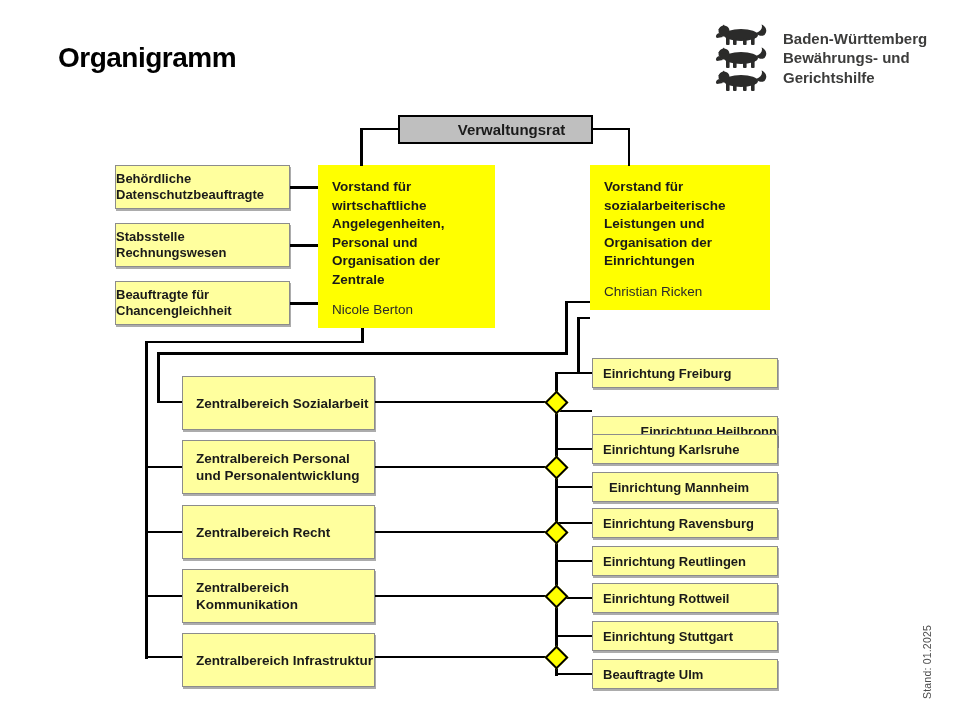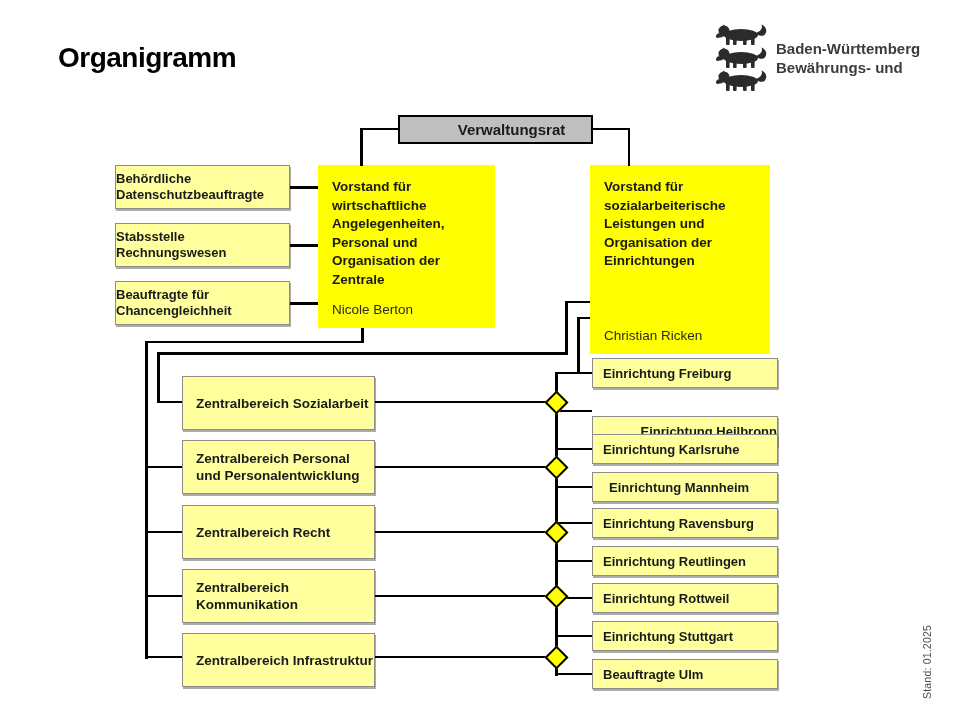--- a/index.html
+++ b/index.html
@@ -7,21 +7,21 @@
     width:960px;height:720px;position:relative;background:#ffffff;
     font-family:"Liberation Sans", sans-serif;color:#1a1a1a;overflow:hidden;
   }
   .abs{position:absolute;}
   
   #page-title{
     left:58px;top:42px;font-size:28px;font-weight:bold;color:#000;
     letter-spacing:-0.5px;
   }
   
-  #logo{left:714px;top:24px;display:flex;align-items:center;gap:8px;}
+  #logo{left:714px;top:24px;display:flex;align-items:center;gap:15px;}
   #logo .lions{width:54px;height:68px;}
   #logo .logo-text{
     font-weight:bold;font-size:15px;line-height:19.5px;color:#3c3c3b;white-space:nowrap;
   }
   
   .box{position:absolute;box-sizing:border-box;display:flex;}
   .gray-box{
     background:#bfbfbf;border:2px solid #000;
     align-items:center;justify-content:center;
     font-weight:bold;font-size:15px;padding-left:32px;
@@ -73,20 +73,21 @@
         <path d="M42 9 C47 7 49 4 47.5 0.5 C52 2 54 7 50.5 11 C48.5 12.5 44.5 12 42 9 Z"></path>
       </g>
     </defs>
     <use href="#lion" x="0" y="0"></use>
     <use href="#lion" x="0" y="23"></use>
     <use href="#lion" x="0" y="46"></use>
   </svg>
   <div class="logo-text">
     <div>Baden-Württemberg</div>
     <div>Bewährungs- und</div>
+    <div>Gerichtshilfe</div>
   </div>
 </div>
 
 <div class="box gray-box" style="left:398px;top:115px;width:195px;height:29px;">
   <span>Verwaltungsrat</span>
 </div>
 
 <div class="box pale staff-box" style="top:165px;">
   <span>Behördliche Datenschutzbeauftragte</span>
 </div>
@@ -94,21 +95,21 @@
   <span>Stabsstelle Rechnungswesen</span>
 </div>
 <div class="box pale staff-box" style="top:281px;">
   <span>Beauftragte für Chancengleichheit</span>
 </div>
 
 <div class="box vorstand" style="left:318px;top:165px;width:177px;height:163px;">
   <div class="v-title">Vorstand für wirtschaftliche Angelegenheiten, Personal und Organisation der Zentrale</div>
   <div class="v-name">Nicole Berton</div>
 </div>
-<div class="box vorstand" style="left:590px;top:165px;width:180px;height:189px;">
+<div class="box vorstand" style="left:590px;top:165px;width:180px;height:145px;">
   <div class="v-title">Vorstand für sozialarbeiterische Leistungen und Organisation der Einrichtungen</div>
   <div class="v-name">Christian Ricken</div>
 </div>
 
 <div class="box pale zb-box" style="top:376px;">
   <span>Zentralbereich Sozialarbeit</span>
 </div>
 <div class="box pale zb-box" style="top:440px;">
   <span>Zentralbereich Personal und Personalentwicklung</span>
 </div>

